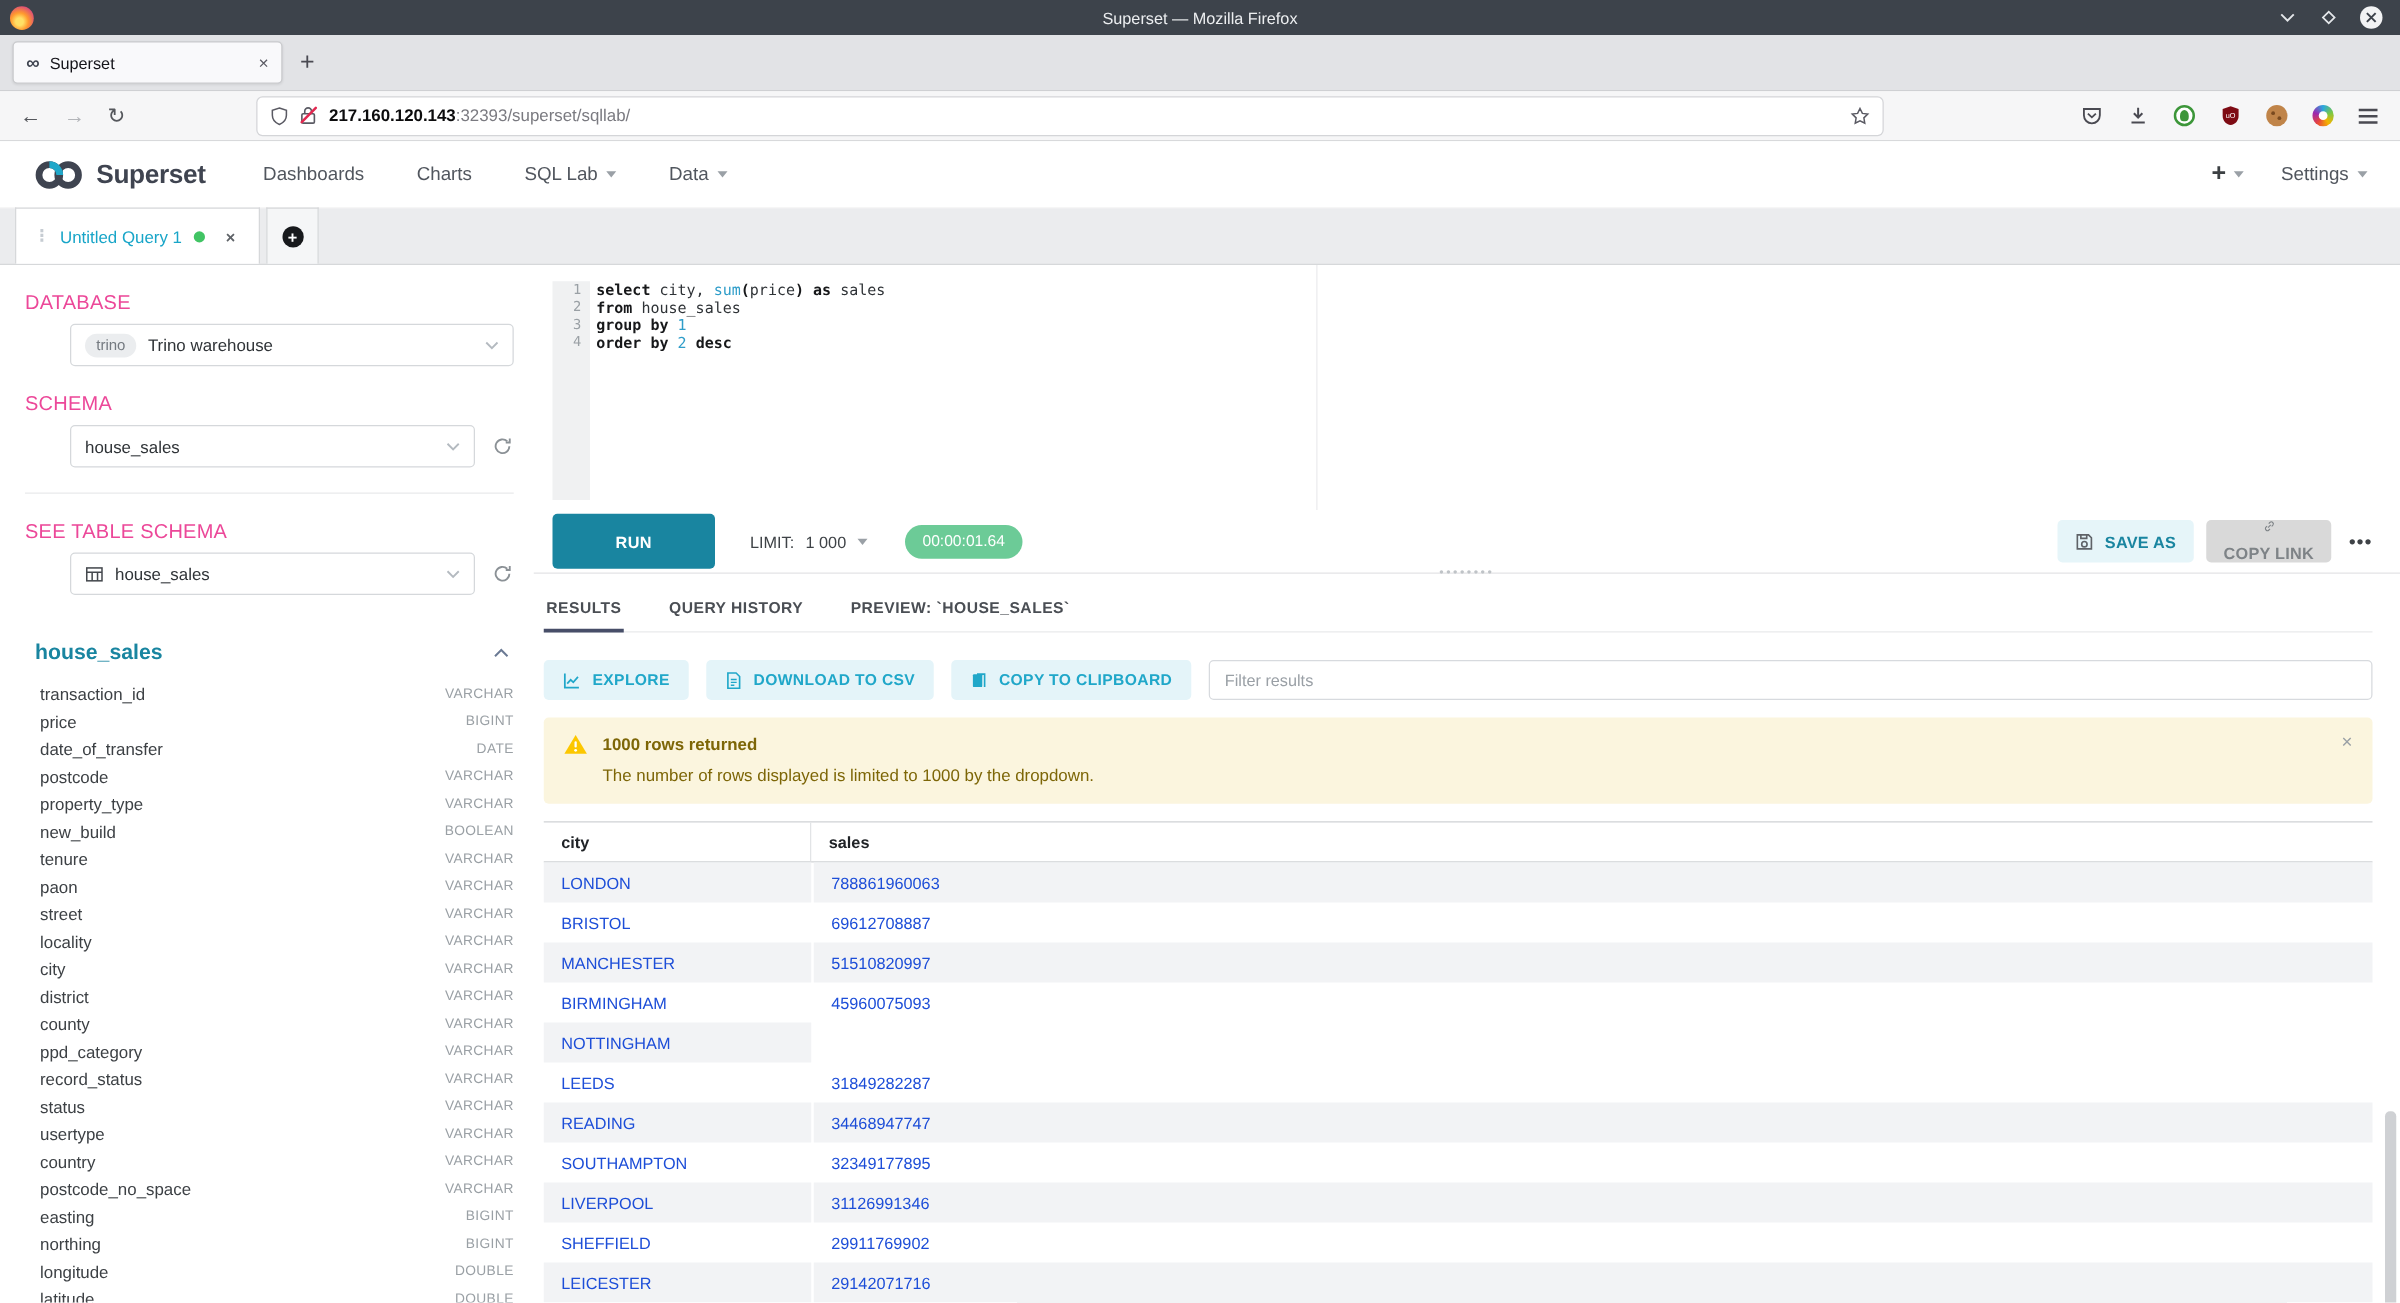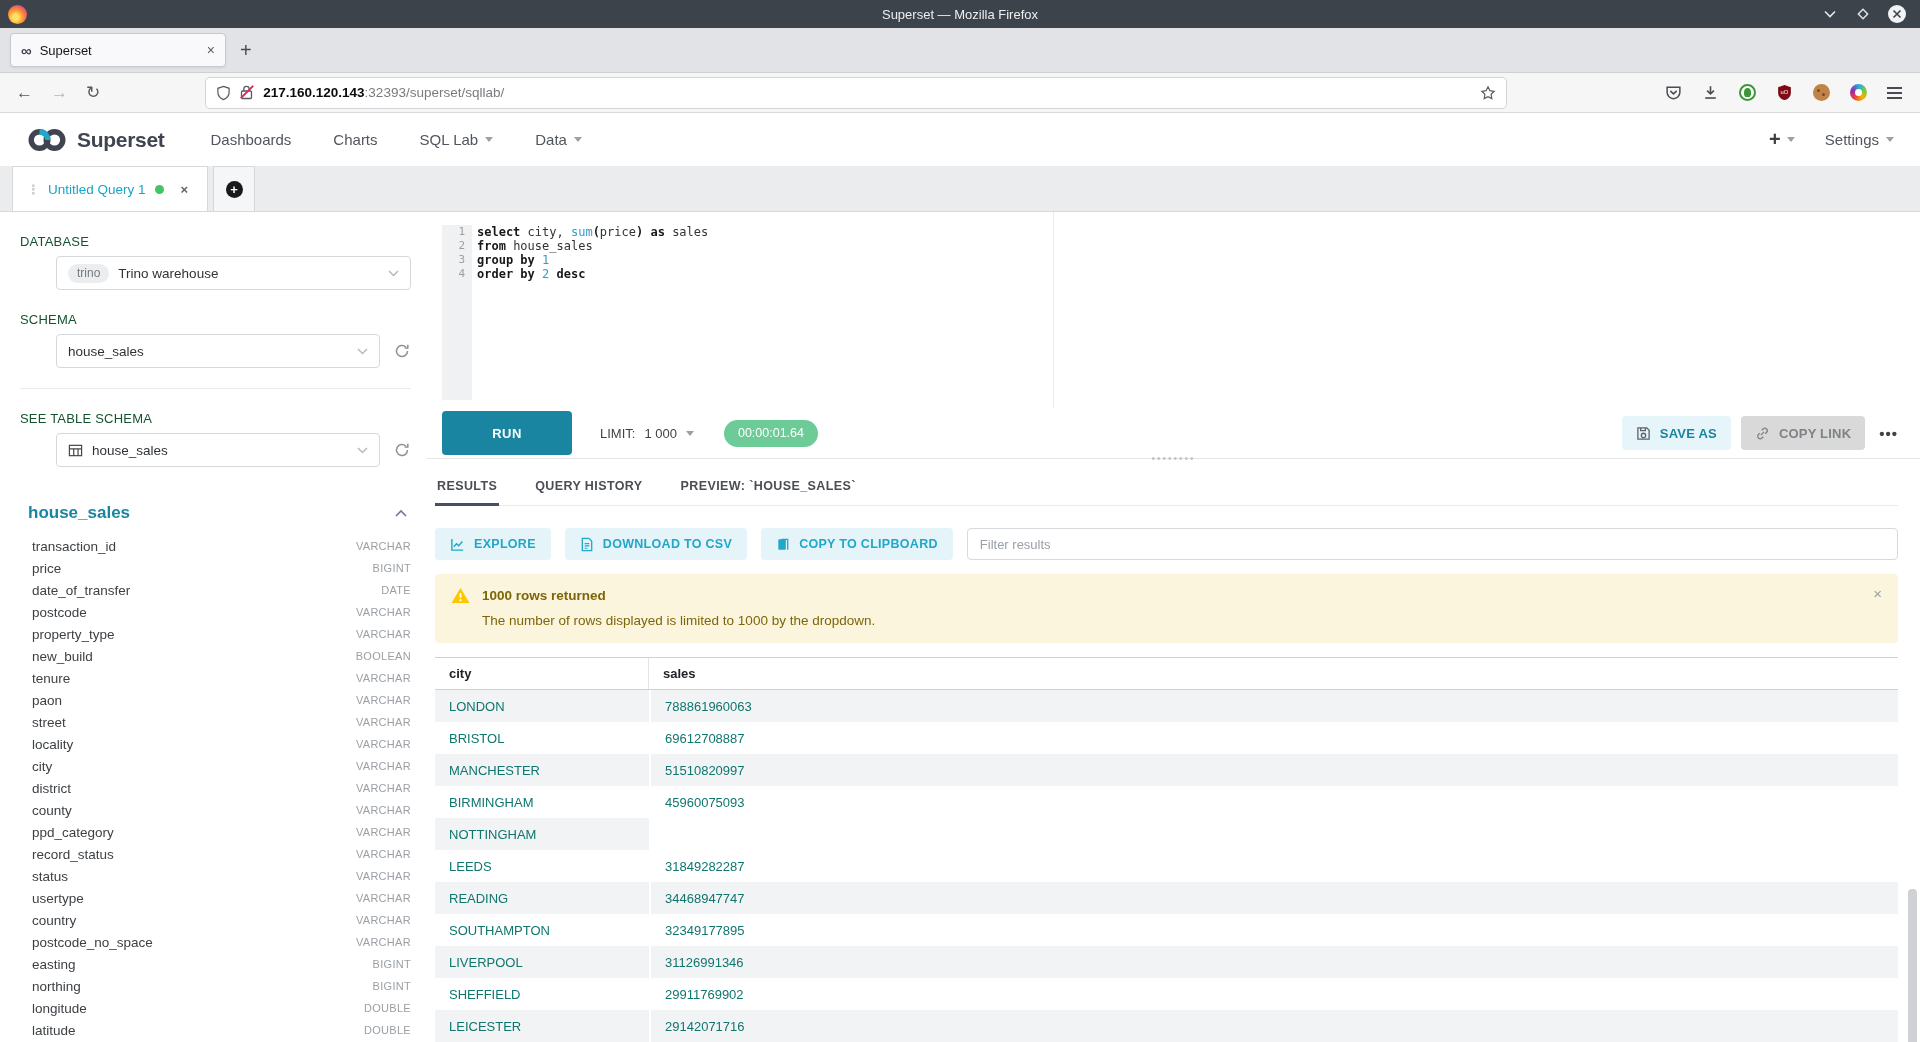--- a/index.html
+++ b/index.html
@@ -65,21 +65,21 @@
   .qtab-title { font-size:13.5px; color:#18a5c8; }
   .qtab .status-dot { width:9px; height:9px; border-radius:50%; background:#41c464; }
   .qtab .qclose { color:#5f6368; font-size:13px; font-weight:700; margin-left:8px; }
   .qtab-add { height:45px; width:42px; background:#f5f6f7; border:1px solid #d6d8da; border-bottom:none; margin-left:5px;
     display:flex; align-items:center; justify-content:center; }
   .add-circle { width:17px; height:17px; background:#17191c; color:#fff; border-radius:50%; display:flex; align-items:center; justify-content:center; font-size:13px; font-weight:700; line-height:1; }
 
   
   .main { display:flex; height:830px; }
   .sidebar { width:427px; padding:0 16px 0 20px; }
-  .side-label { font-size:13px; color:#14532d; margin:22px 0 7px; letter-spacing:.2px; }
+  .side-label { font-size:16px; color:#ec4899; margin:22px 0 7px; letter-spacing:.2px; }
   .sel { height:34px; border:1px solid #d5d8db; border-radius:4px; background:#fff; display:flex; align-items:center; padding:0 11px; gap:9px; flex:1;margin-left:36px; }
   .sel-value { font-size:13.5px; color:#2f3337; }
   .pill { background:#ebedef; border-radius:10px; padding:2.5px 9px; font-size:12px; color:#747a80; }
   .sel .caret { margin-left:auto; }
   .sel-row { display:flex; align-items:center; gap:13px; }
   .side-divider { height:1px; background:#e9eaec; margin-top:20px; }
   .table-heading { margin-top:36px; padding:0 4px 0 8px; display:flex; align-items:center; justify-content:space-between; }
   .table-heading .tname { font-size:17px; font-weight:700; color:#1985a0; }
   .cols { margin-top:12px; }
   .col-row { display:flex; justify-content:space-between; align-items:center; height:22px; padding-left:12px;gap:23px; }
@@ -98,21 +98,21 @@
   .tok-kw,.tok-b { font-weight:700; color:#17181a; }
   .tok-fn,.tok-num { color:#2f9dc9; }
   .tok-p { color:#2f3337; }
 
   .editor-toolbar { height:52px; display:flex; align-items:center; padding:0 22px 0 15px; border-bottom:1px solid #e3e4e6; position:relative; background:#fff; }
   .run-btn { width:130px; height:44px; background:#1985a0; color:#fff; border:none; border-radius:4px; font-size:13px; font-weight:700; letter-spacing:.4px; display:flex; align-items:center; justify-content:center; font-family:inherit; }
   .limit { margin-left:28px; display:flex; align-items:center; gap:9px; font-size:13px; color:#3f4347; }
   .timer-pill { margin-left:30px; height:27px; padding:0 14px; background:#6ccb97; border-radius:15px; color:#fff; font-size:12.5px; display:flex; align-items:center; }
   .tb-spacer { flex:1; }
   .saveas-btn { height:34px; padding:0 14px; background:#e6f5f9; border:none; border-radius:4px; color:#1985a0; font-size:13px; font-weight:700; display:flex; align-items:center; gap:9px; font-family:inherit; letter-spacing:.2px; }
-  .copylink-btn { height:34px; padding:0 14px; background:#d9d9d9; border:none; border-radius:4px; color:#7e8387; font-size:13px; font-weight:700; display:flex; align-items:center; gap:9px; margin-left:10px; font-family:inherit; letter-spacing:.2px; }
+  .copylink-btn { height:34px; padding:0 14px; background:#d9d9d9; border:none; border-radius:4px; color:#7e8387; font-size:13px; font-weight:700; display:flex; align-items:center; gap:9px; margin-left:10px; font-family:inherit; letter-spacing:.2px;flex-direction:column; }
   .more-btn { margin-left:14px; color:#3f4347; font-size:15px; font-weight:700; letter-spacing:1px; }
   .grip { position:absolute; bottom:-6px; left:50%; transform:translateX(-50%); color:#bfc3c7; font-size:10px; letter-spacing:2px; line-height:1; }
 
   
   .south { flex:1; padding:0 22px 0 8px; position:relative; }
   .stabs { display:flex; gap:34px; border-bottom:1px solid #e9eaec; margin-top:8px; }
   .stab { position:relative; padding:12px 2px 12px; font-size:12.5px; font-weight:600; color:#4a4e54; letter-spacing:.4px; }
   .stab.active::after { content:""; position:absolute; left:0; right:0; bottom:-1px; height:3px; background:#474e68; }
   .actions { display:flex; gap:14px; margin-top:22px; align-items:center; }
   .act-btn { height:32px; padding:0 15px; background:#e4f4f9; border:none; border-radius:4px; color:#20a7c9; font-size:12.5px; font-weight:700; display:flex; align-items:center; gap:9px; font-family:inherit; letter-spacing:.3px; }
@@ -123,21 +123,21 @@
   .alert-title { display:flex; align-items:center; gap:12px; font-size:13.5px; font-weight:700; color:#7d6607; }
   .alert-msg { margin:9px 0 0 31px; font-size:13.5px; color:#7d6607; }
   .alert-close { position:absolute; right:16px; top:11px; color:#9aa0a5; font-size:15px; }
 
   .rtable { margin-top:14px; }
   .thead { display:grid; grid-template-columns:214px 1fr; border-top:1px solid #cfd2d5; border-bottom:1px solid #cfd2d5; }
   .th { padding:8px 14px; font-size:13px; font-weight:700; color:#202327; }
   .th:first-child { border-right:1px solid #e2e4e6; }
   .trow { display:grid; grid-template-columns:214px 1fr; column-gap:2px; height:32px; }
   .trow:nth-child(odd) .td { background:#f2f3f5; }
-  .td { padding:0 14px; display:flex; align-items:center; font-size:13px; color:#0f766e; }
+  .td { padding:0 14px; display:flex; align-items:center; font-size:13px; color:#1d4ed8; }
 
   .page-scrollthumb { position:absolute; right:3px; top:430px; width:9px; height:290px; background:#cfd1d4; border-radius:4px; }
 </style>
 </head>
 <body>
 
 <div class="titlebar">
   <div class="ff-logo"></div>
   <div class="win-title">Superset — Mozilla Firefox</div>
   <div class="win-controls">

